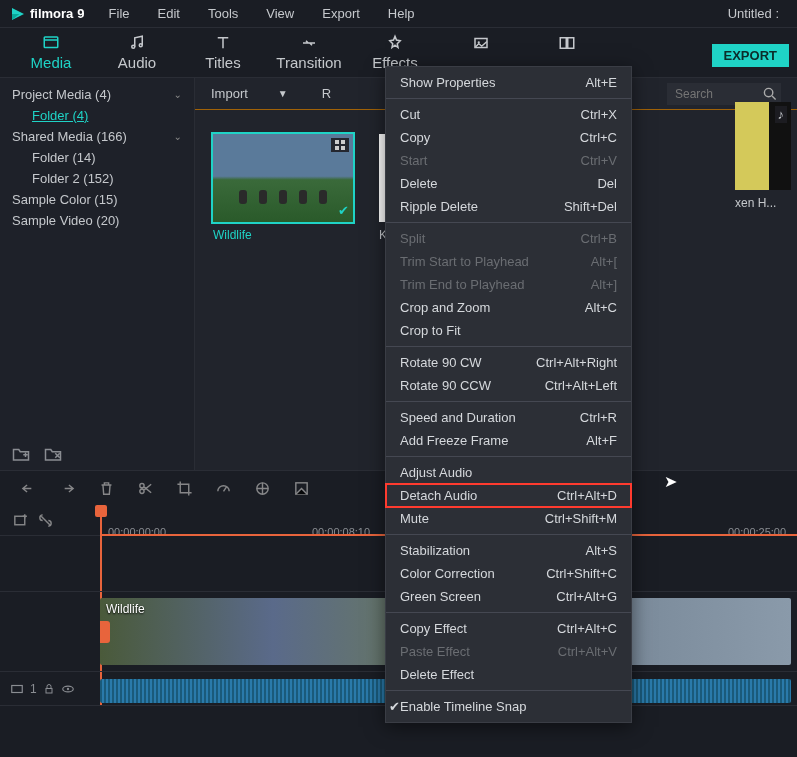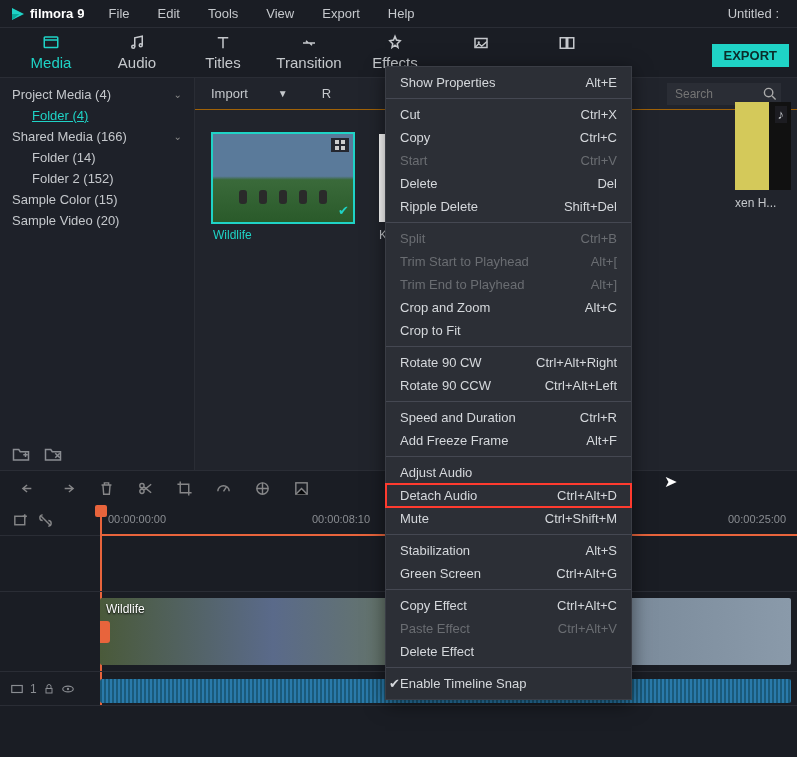--- a/index.html
+++ b/index.html
@@ -53,21 +53,21 @@
 
 
 .tl-toolbar { height: 36px; display: flex; align-items: center; gap: 22px; padding: 0 20px; border-top: 1px solid #2a2d35; background: #1a1d24; }
 .tl-ic { width: 17px; height: 17px; opacity: 0.75; cursor: pointer; }
 
 
 .timeline { background: #1a1d24; position: relative; }
 .tl-head { height: 30px; display: flex; align-items: center; padding-left: 12px; border-bottom: 1px solid #2a2d35; position: relative; }
 .tl-head-icons { display: flex; gap: 8px; }
 .ruler { position: absolute; left: 100px; right: 0; top: 0; height: 30px; }
-.ruler .tick { position: absolute; top: 7px; font-size: 11px; color: #8a8d92; }
+.ruler .tick { position: absolute; top: 20px; font-size: 11px; color: #8a8d92; }
 .playhead { position: absolute; top: 0; bottom: 0; width: 2px; background: #e8643c; left: 100px; }
 .playhead::before { content: ""; position: absolute; top: -1px; left: -5px; width: 12px; height: 12px; background: #e8643c; border-radius: 2px; }
 .ruler-line { position: absolute; left: 100px; right: 0; top: 28px; height: 2px; background: #e8643c; }
 
 .tracks { position: relative; }
 .track { height: 56px; border-bottom: 1px solid #2a2d35; position: relative; }
 .track.tall { height: 80px; }
 .track-gutter { position: absolute; left: 0; top: 0; bottom: 0; width: 100px; display: flex; align-items: center; gap: 6px; padding-left: 10px; color: #8a8d92; font-size: 12px; }
 .clip { position: absolute; top: 6px; bottom: 6px; left: 100px; right: 6px; background: #2d3a4a; border-radius: 2px; overflow: hidden; }
 .clip.video { background: linear-gradient(90deg, #4a5a3a, #5a6a8a, #6a7a5a, #7a8a9a, #8a9aaa); }
@@ -391,20 +391,24 @@
     <div class="ctx-item">
       <span style="position:relative;">Mute</span>
       <span>Ctrl+Shift+M</span>
     </div>
     <div class="ctx-sep"></div>
     <div class="ctx-item">
       <span style="position:relative;">Stabilization</span>
       <span>Alt+S</span>
     </div>
     <div class="ctx-item">
+      <span style="position:relative;">Color Correction</span>
+      <span>Ctrl+Shift+C</span>
+    </div>
+    <div class="ctx-item">
       <span style="position:relative;">Green Screen</span>
       <span>Ctrl+Alt+G</span>
     </div>
     <div class="ctx-sep"></div>
     <div class="ctx-item">
       <span style="position:relative;">Copy Effect</span>
       <span>Ctrl+Alt+C</span>
     </div>
     <div class="ctx-item disabled">
       <span style="position:relative;">Paste Effect</span>

